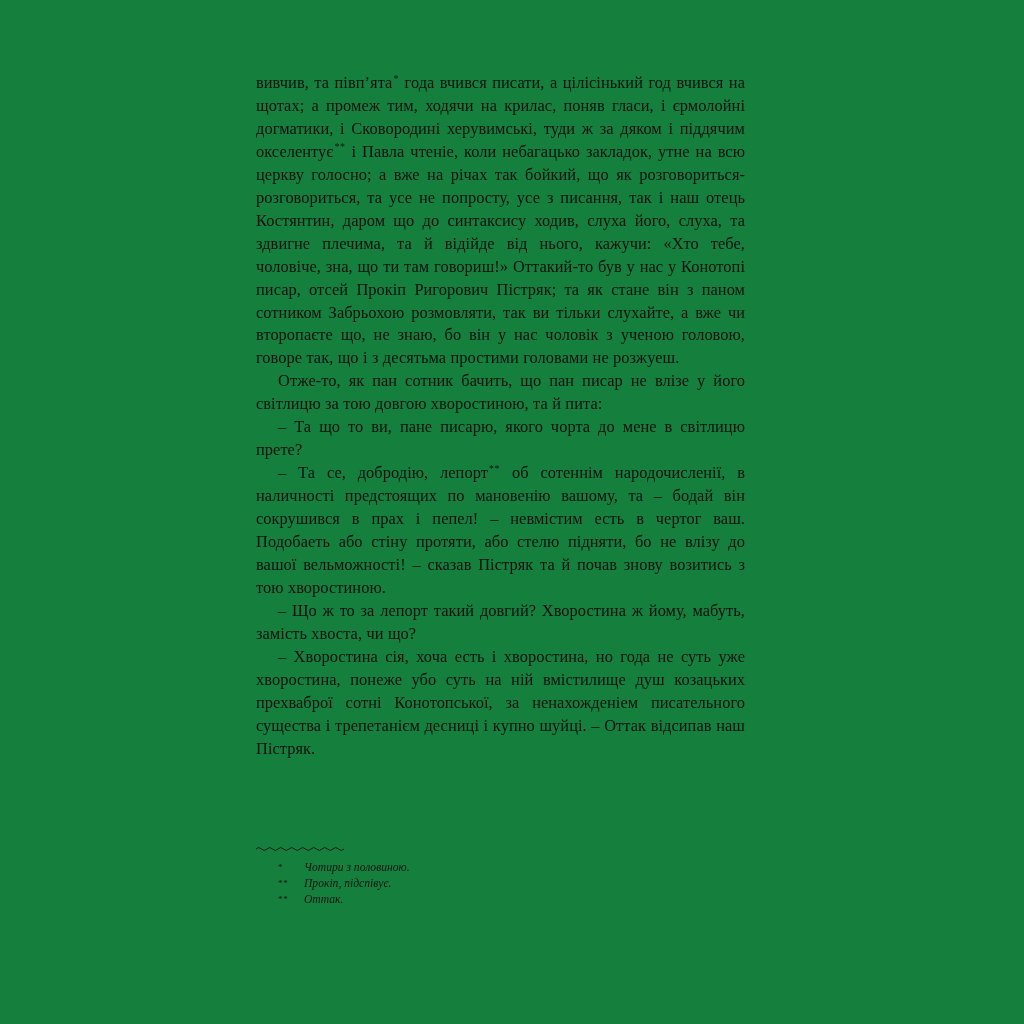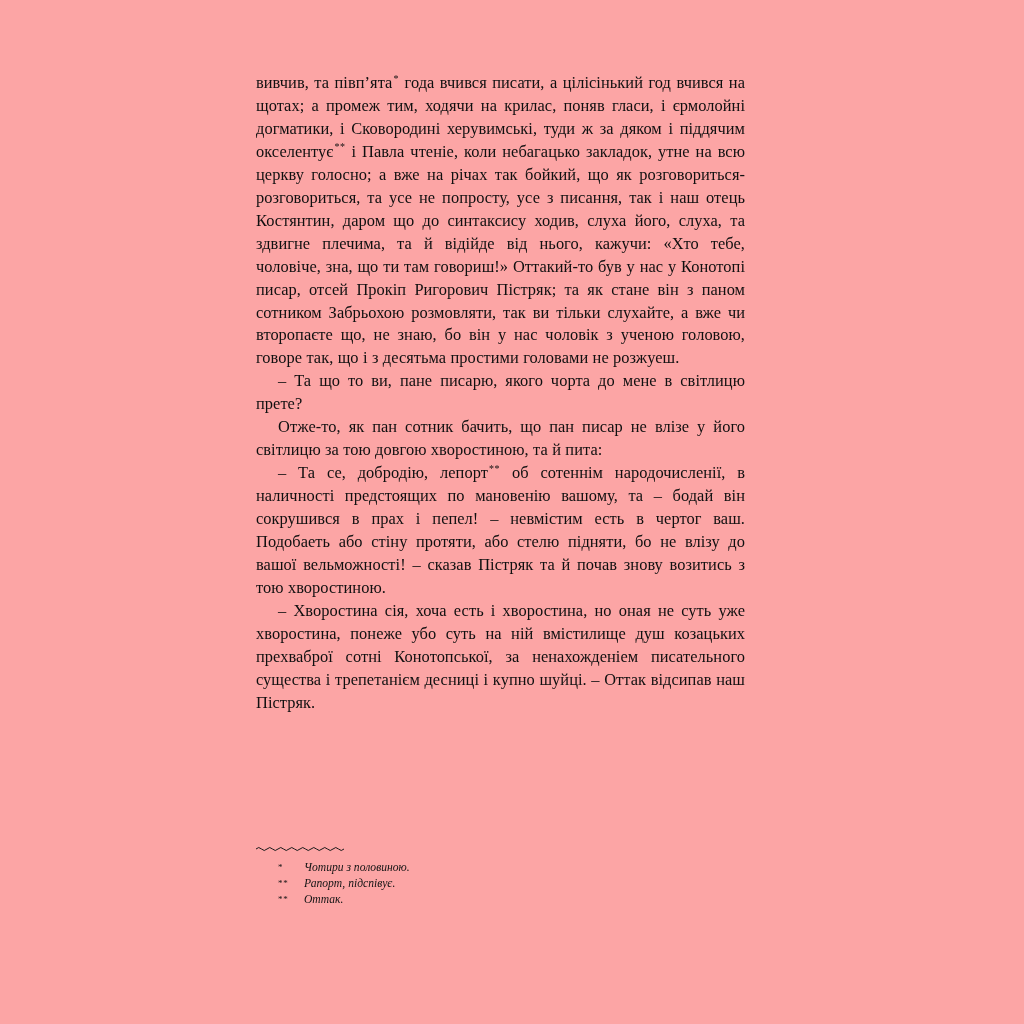--- a/index.html
+++ b/index.html
@@ -14,21 +14,21 @@
     font-family: "Liberation Serif", "DejaVu Serif", serif;
     color: #111111;
     -webkit-font-smoothing: antialiased;
     overflow: hidden;
   }
 
   .page {
     position: relative;
     width: 1024px;
     height: 1024px;
-    background: #fca5a5;
+    background: #15803d;
   }
 
   
   .text-column {
     position: absolute;
     left: 256px;
     top: 72px;
     width: 489px;
   }
 
@@ -122,40 +122,41 @@
     color: #101010;
   }
 </style>
 </head>
 <body>
 
 <div class="page">
 
   <div class="text-column" id="body-text-column">
       <p class="para"><span>вивчив, та півп’ята</span><span class="fn-mark">*</span><span> года вчився писати, а цілісінький год вчився на щотах; а промеж тим, ходячи на крилас, поняв гласи, і єрмолойні догматики, і Сковородині херувимські, туди ж за дяком і піддячим окселентує</span><span class="fn-mark">**</span><span> і Павла чтеніе, коли небагацько закладок, утне на всю церкву голосно; а вже на річах так бойкий, що як розговориться-розговориться, та усе не попросту, усе з писання, так і наш отець Кос­тянтин, даром що до синтаксису ходив, слуха його, слуха, та здвигне плечима, та й відійде від нього, кажучи: «Хто тебе, чоловіче, зна, що ти там говориш!» Оттакий-то був у нас у Конотопі писар, отсей Прокіп Ригорович Пістряк; та як стане він з паном сотником Забрьохою розмовляти, так ви тільки слухайте, а вже чи второпаєте що, не знаю, бо він у нас чоловік з ученою головою, говоре так, що і з де­сятьма простими головами не розжуеш.</span></p>
+      <p class="para indent"><span>Отже-то, як пан сотник бачить, що пан писар не влізе у його світлицю за тою довгою хворостиною, та й пита:</span></p>
       <p class="para indent"><span>– Та що то ви, пане писарю, якого чорта до мене в світ­лицю прете?</span></p>
-      <p class="para indent"><span>Отже-то, як пан сотник бачить, що пан писар не влізе у його світлицю за тою довгою хворостиною, та й пита:</span></p>
       <p class="para indent"><span>– Та се, добродію, лепорт</span><span class="fn-mark">**</span><span> об сотеннім народочисленії, в наличності предстоящих по мановенію вашому, та – бо­дай він сокрушився в прах і пепел! – невмістим есть в чер­тог ваш. Подобаеть або стіну протяти, або стелю підняти, бо не влізу до вашої вельможності! – сказав Пістряк та й почав знову возитись з тою хворостиною.</span></p>
-      <p class="para indent"><span>– Хворостина сія, хоча есть і хворостина, но оная не суть уже хворостина, понеже убо суть на ній вмістилище душ козацьких прехваброї сотні Конотопської, за ненахождені­ем писательного существа і трепетанієм десниці і купно шуйці. – Оттак відсипав наш Пістряк.</span></p>
+      <p class="para indent"><span>– Що ж то за лепорт такий довгий? Хворостина ж йому, мабуть, замість хвоста, чи що?</span></p>
+      <p class="para indent"><span>– Хворостина сія, хоча есть і хворостина, но года не суть уже хворостина, понеже убо суть на ній вмістилище душ козацьких прехваброї сотні Конотопської, за ненахождені­ем писательного существа і трепетанієм десниці і купно шуйці. – Оттак відсипав наш Пістряк.</span></p>
     </div>
 
   <div class="footnotes">
     <span class="fn-rule">
       <svg width="88" height="8" viewBox="0 0 88 8" xmlns="http://www.w3.org/2000/svg" aria-hidden="true">
         <path d="M0 4 q2.75 -3 5.5 0 t5.5 0 t5.5 0 t5.5 0 t5.5 0 t5.5 0 t5.5 0 t5.5 0 t5.5 0 t5.5 0 t5.5 0 t5.5 0 t5.5 0 t5.5 0 t5.5 0 t5.5 0" fill="none" stroke="#1a1a1a" stroke-width="1"></path>
       </svg>
     </span>
     <ul class="fn-list" id="footnote-list">
         <li class="fn-item">
           <span class="fn-num">*</span>
           <span class="fn-text">Чотири з половиною.</span>
         </li>
         <li class="fn-item">
           <span class="fn-num">**</span>
-          <span class="fn-text">Рапорт, підспівує.</span>
+          <span class="fn-text">Прокіп, підспівує.</span>
         </li>
         <li class="fn-item">
           <span class="fn-num">**</span>
           <span class="fn-text">Оттак.</span>
         </li>
       </ul>
   </div>
 
 
 </div>

